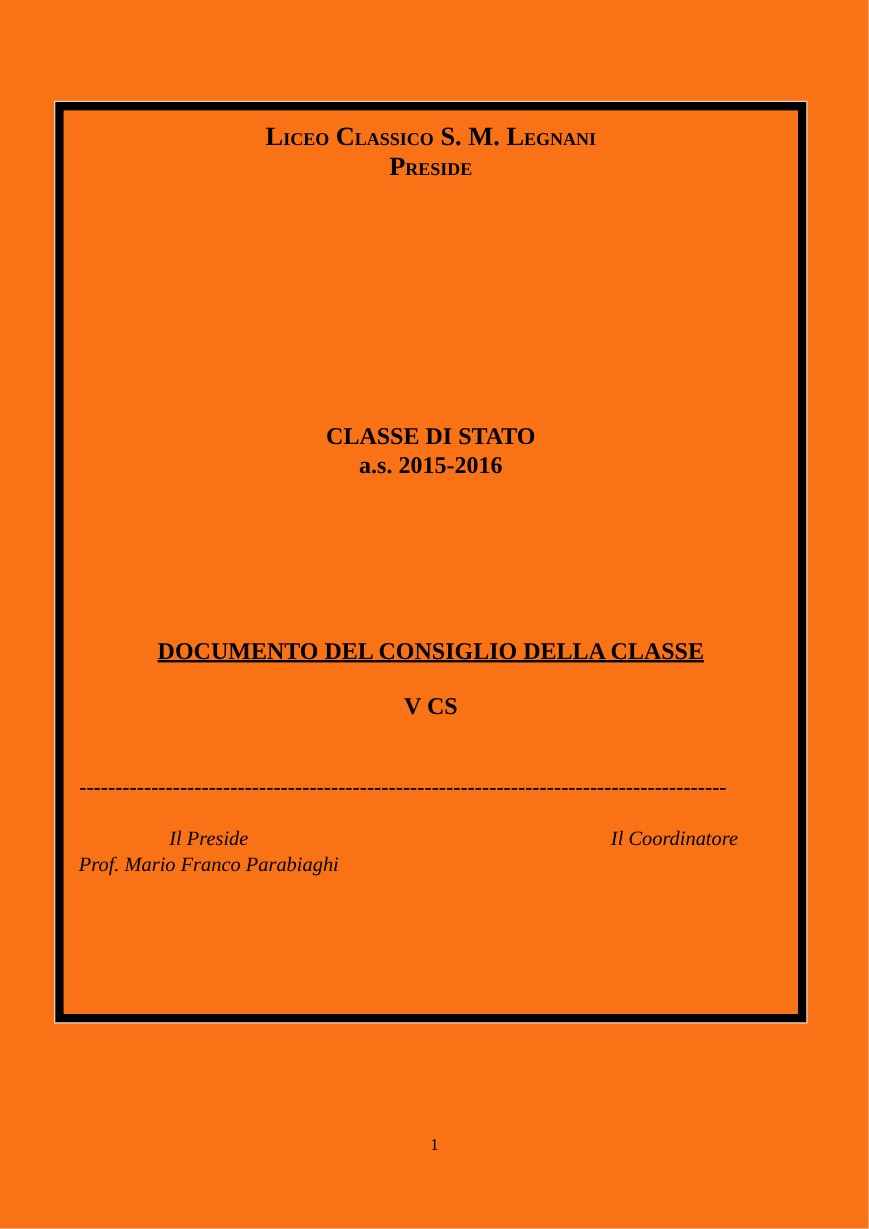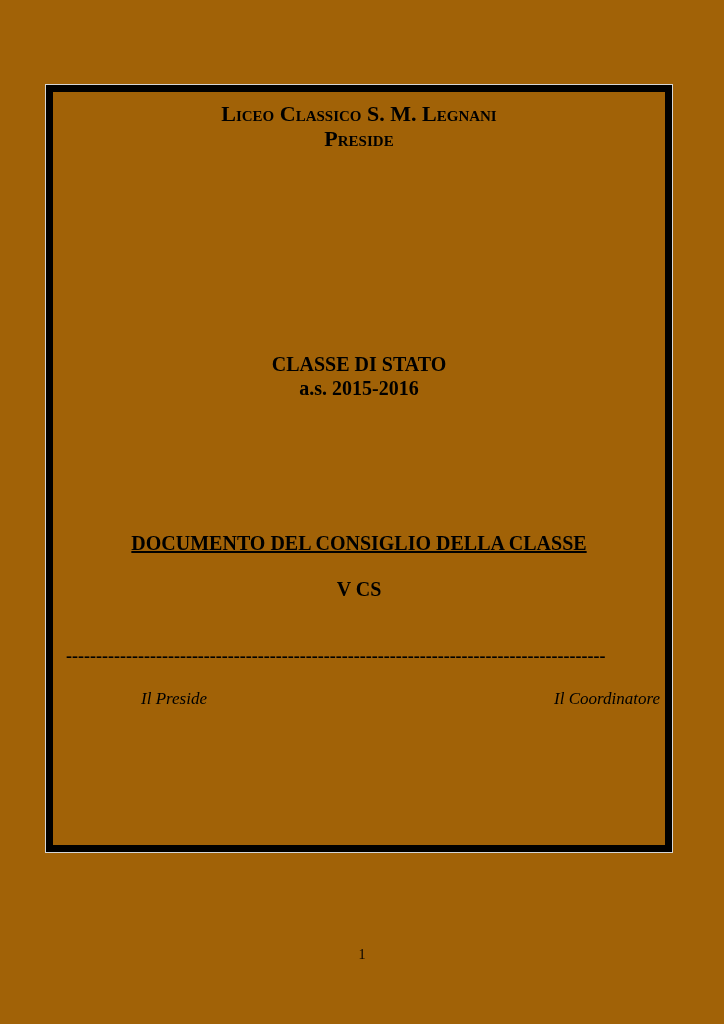--- a/index.html
+++ b/index.html
@@ -4,21 +4,21 @@
 <style>
   html, body {
     margin: 0;
     padding: 0;
     background: #ffffff;
   }
   .page {
     position: relative;
     width: 724px;
     height: 1024px;
-    background: #a16207;
+    background: #f97316;
     font-family: "Liberation Serif", "DejaVu Serif", serif;
     color: #000000;
     overflow: hidden;
   }
   .frame {
     position: absolute;
     left: 46px;
     top: 85px;
     width: 626px;
     height: 767px;
@@ -74,21 +74,21 @@
   .signature {
     position: absolute;
     top: 688px;
     width: 232px;
     text-align: center;
     font-style: italic;
     font-size: 17px;
     line-height: 22px;
   }
   .signature-left { left: 58px; }
-  .signature-right { left: 428px; text-align: right; }
+  .signature-right { left: 446px; }
   .page-number {
     position: absolute;
     left: 0;
     top: 947px;
     width: 724px;
     text-align: center;
     font-size: 14px;
     line-height: 16px;
   }
 </style>
@@ -110,20 +110,21 @@
   </div>
 
   <div class="centered-block doc-title">DOCUMENTO DEL CONSIGLIO DELLA CLASSE</div>
 
   <div class="centered-block class-label">V CS</div>
 
   <div class="divider">------------------------------------------------------------------------------------------</div>
 
   <div class="signature signature-left">
     <div>Il Preside</div>
+    <div>Prof. Mario Franco Parabiaghi</div>
   </div>
 
   <div class="signature signature-right">
     <div>Il Coordinatore</div>
   </div>
 
   <div class="page-number">1</div>
 
 </div>
 

